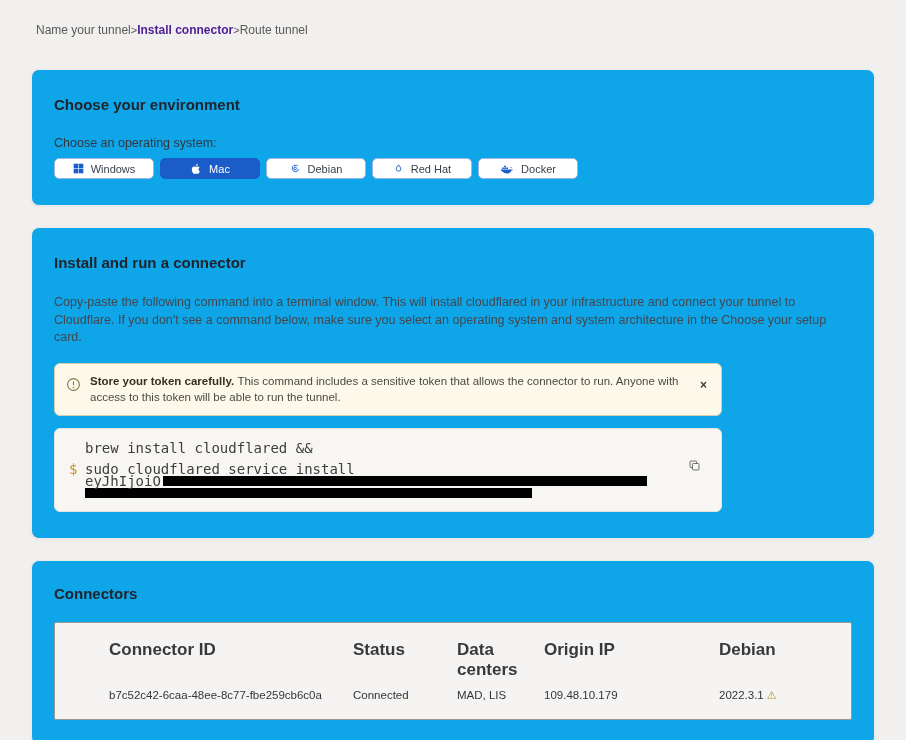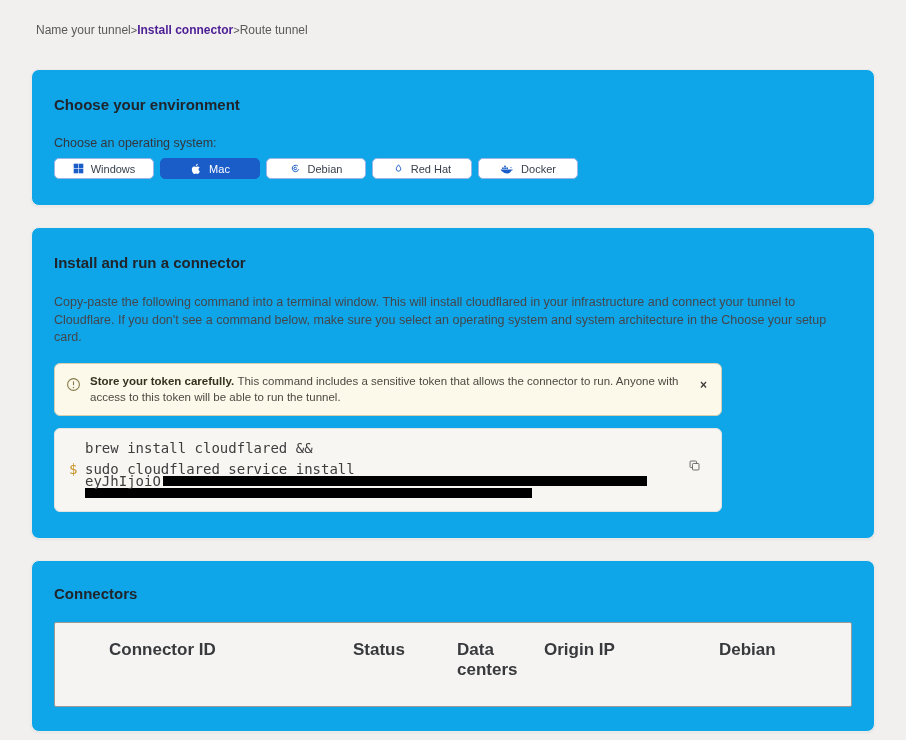--- a/index.html
+++ b/index.html
@@ -265,17 +265,26 @@
     <div class="card-inner" style="padding:24px 22px;">
       <h2 style="margin-bottom:20px;">Connectors</h2>
       <div class="conn-table">
         <div class="t-row head">
           <div class="t-cell c1">Connector ID</div>
           <div class="t-cell c2">Status</div>
           <div class="t-cell c3">Data centers</div>
           <div class="t-cell c4">Origin IP</div>
           <div class="t-cell c5">Debian</div>
         </div>
+        <div class="t-row vals">
+          <div class="t-cell c1">b7c52c42-6caa-48ee-8c77-fbe259cb6c0a</div>
+          <div class="t-cell c2 status-connected">Connected</div>
+          <div class="t-cell c3">MAD, LIS</div>
+          <div class="t-cell c4">109.48.10.179</div>
+          <div class="t-cell c5">
+            <span>2022.3.1</span><span class="warn-glyph">⚠</span>
+          </div>
+        </div>
       </div>
     </div>
   </div>
 
 </div>
 
 </body></html>

